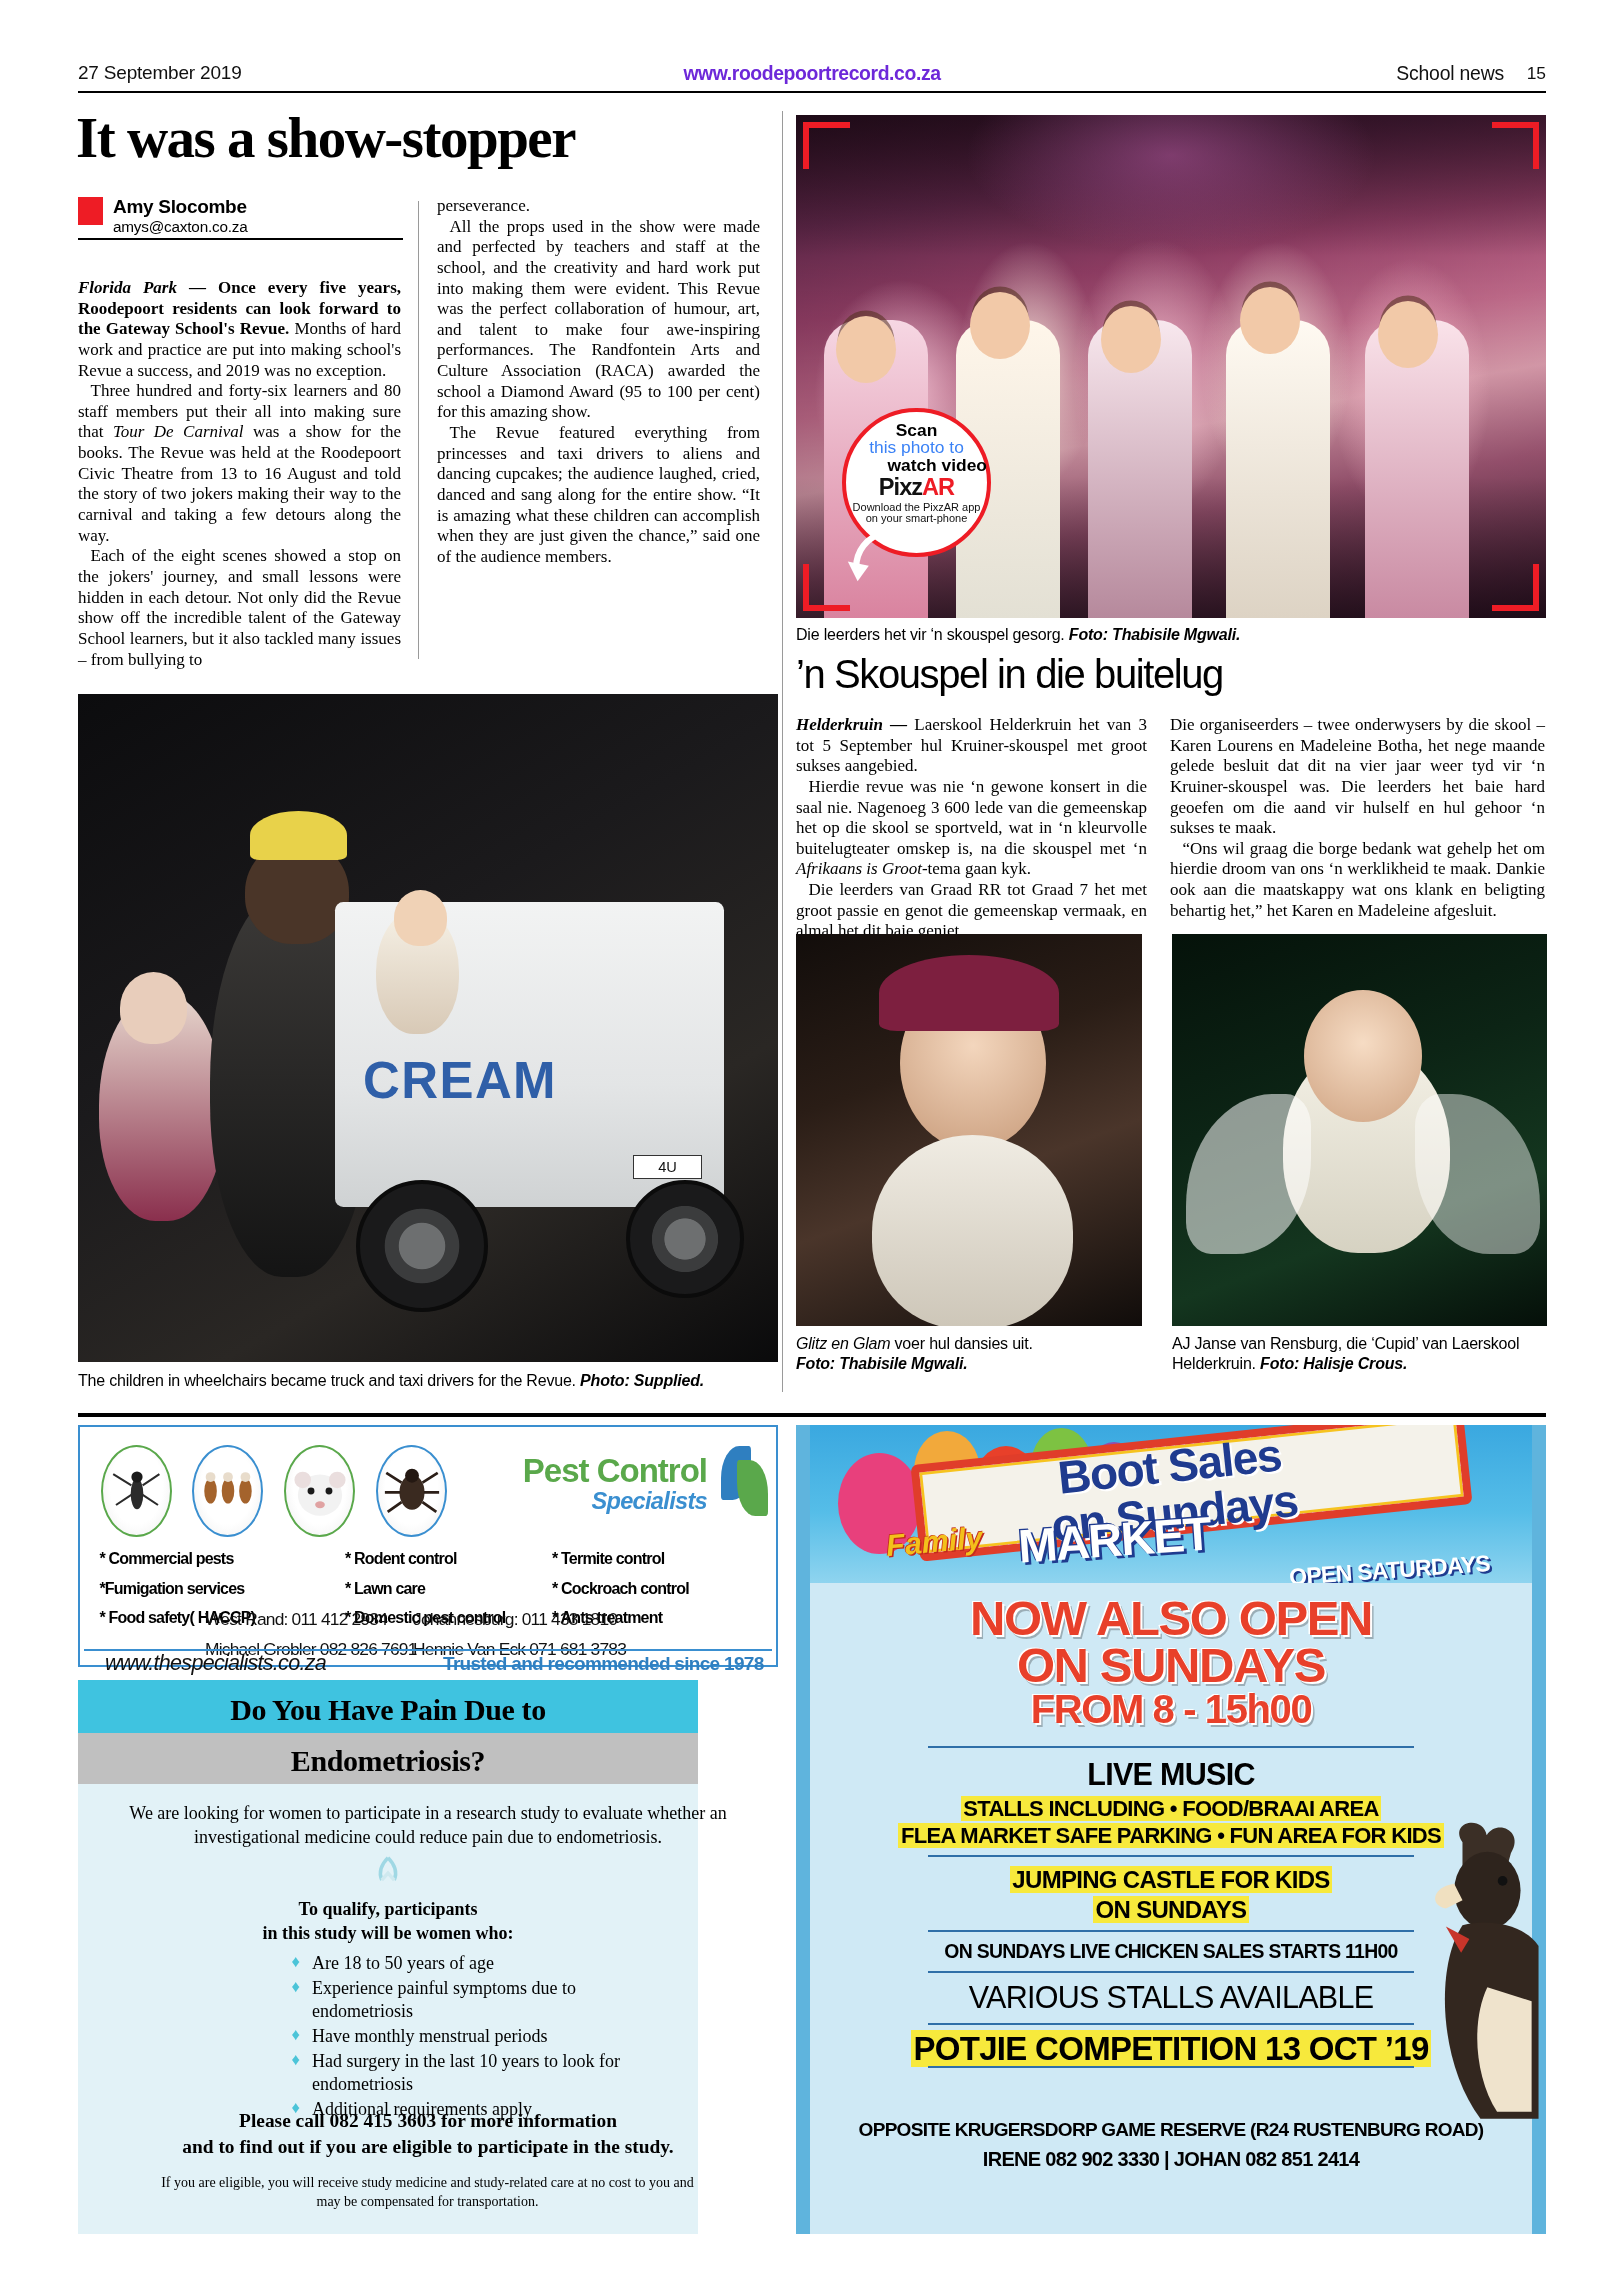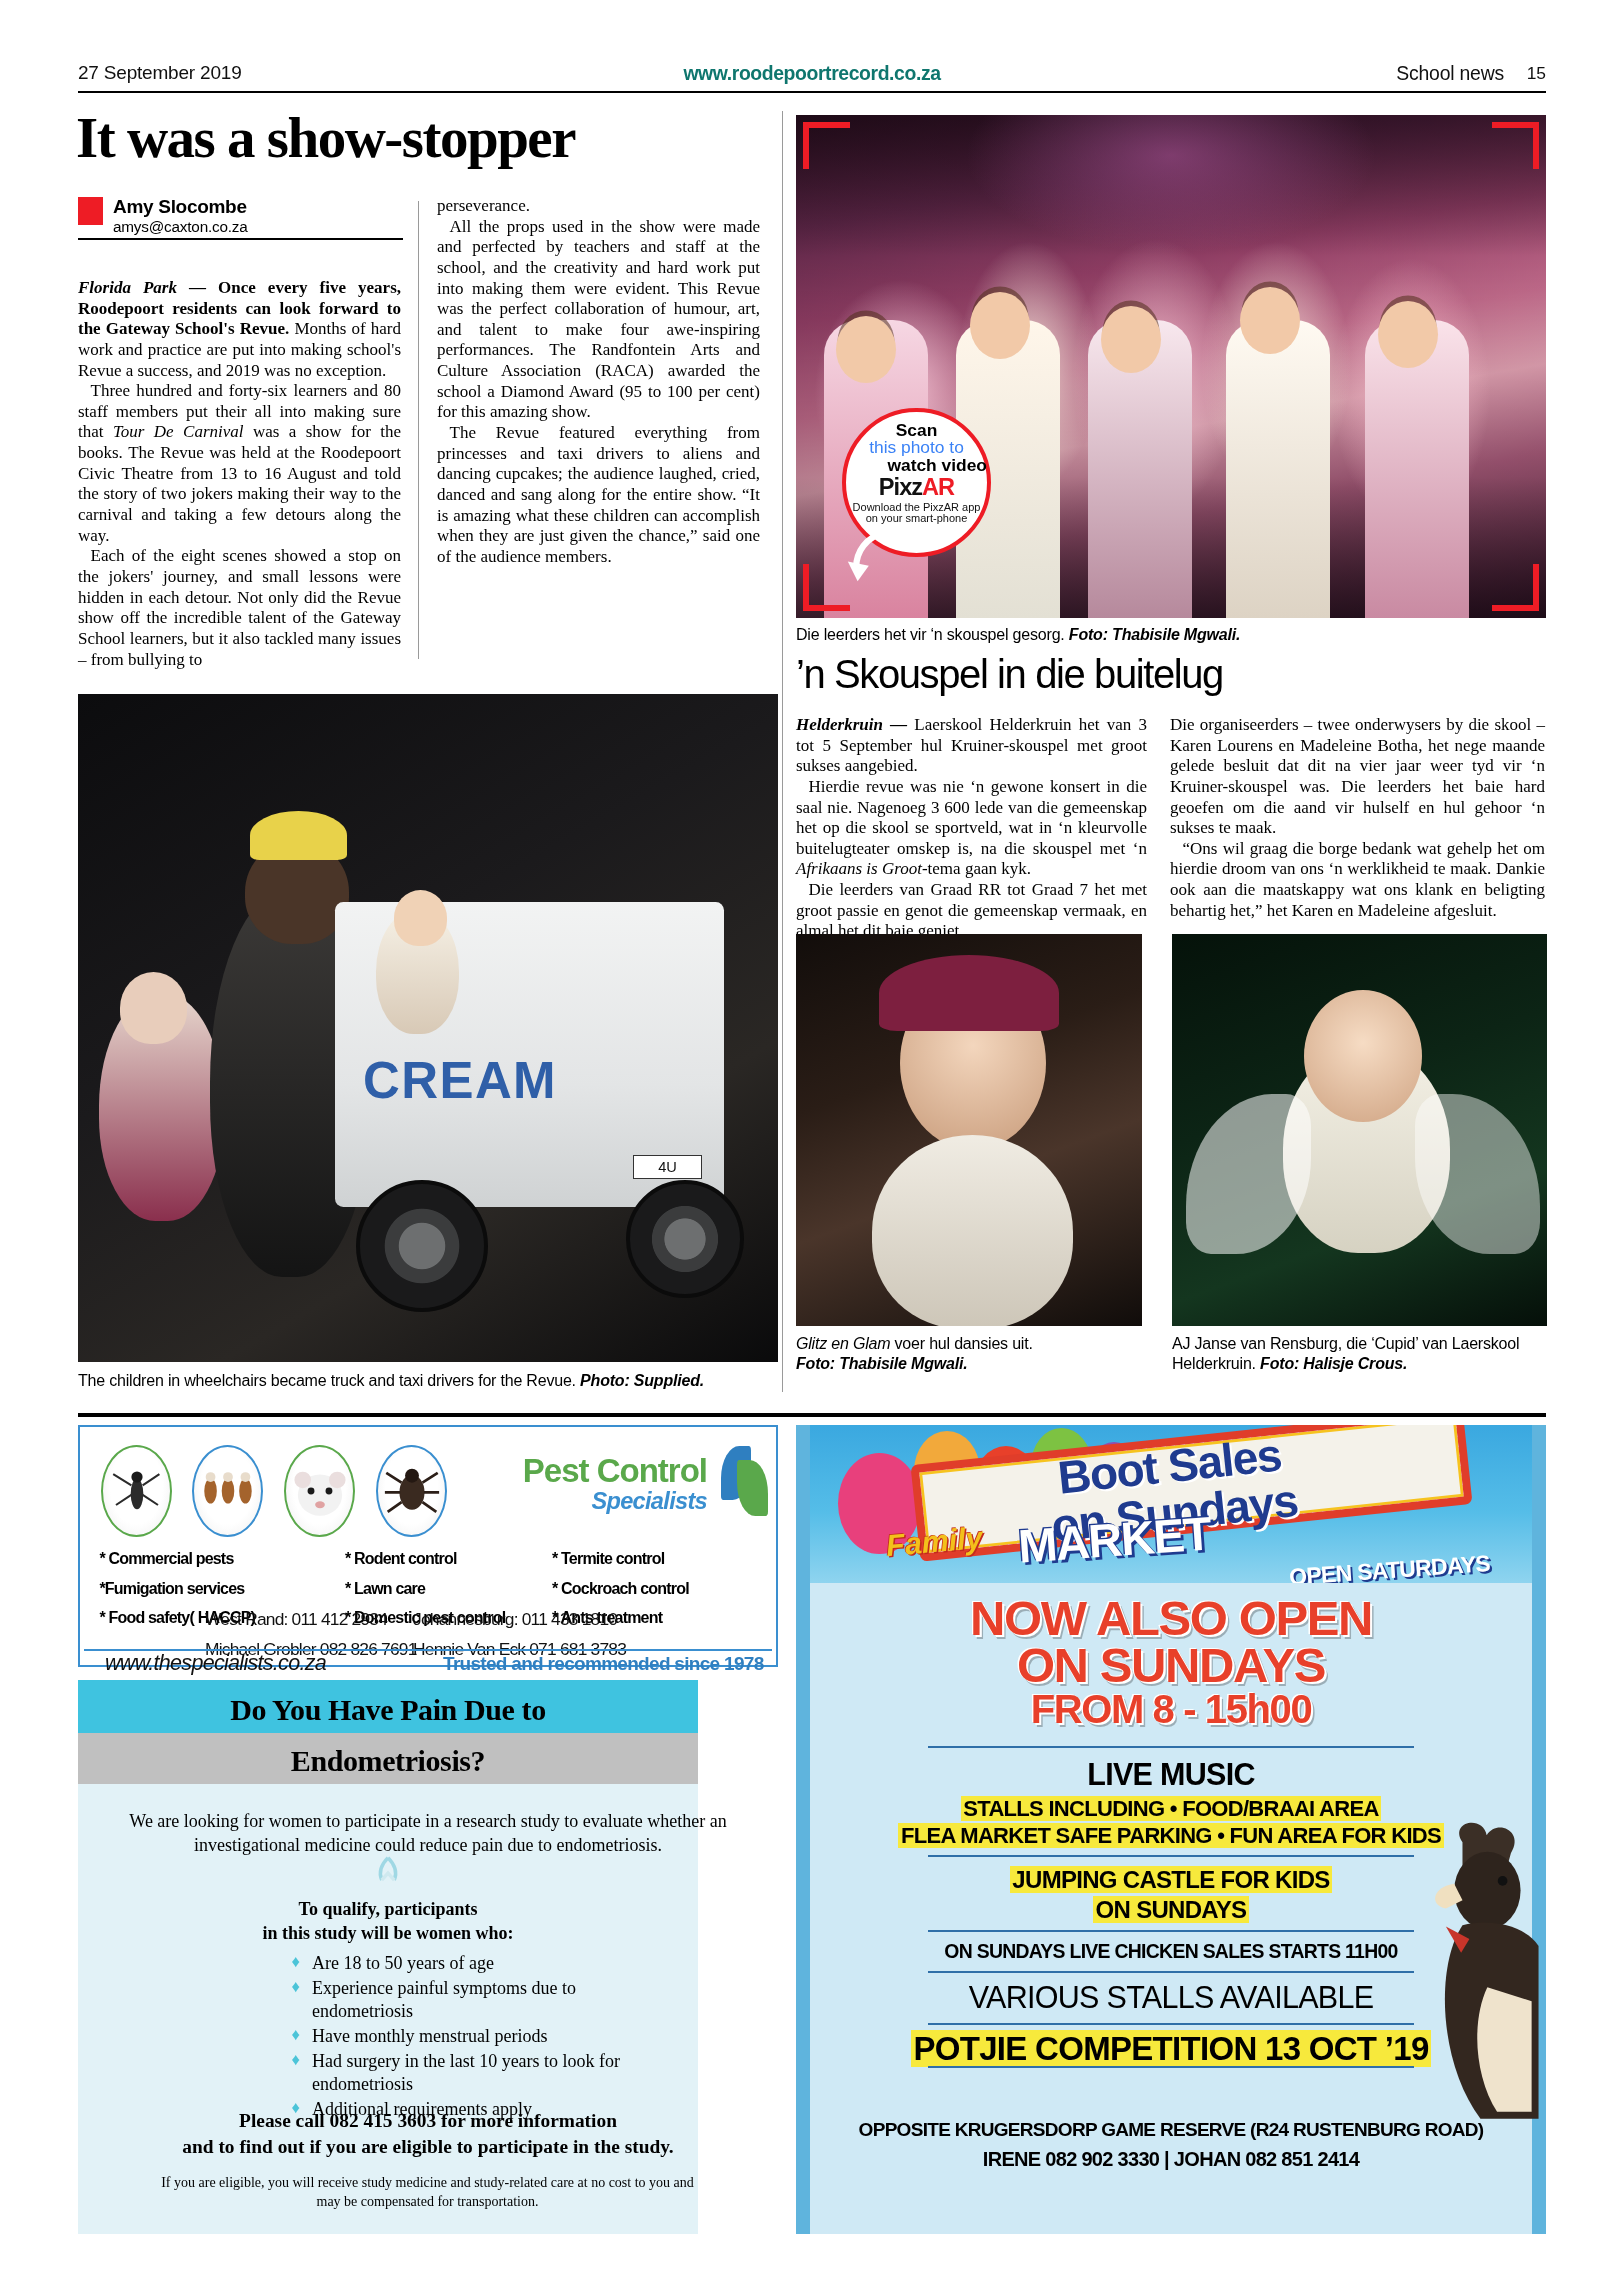--- a/index.html
+++ b/index.html
@@ -15,21 +15,21 @@
   
   .masthead { position:absolute; left:78px; top:62px; width:1468px; height:33px; }
   .masthead .date {
     position:absolute; left:0; top:0;
     font-family:"Liberation Sans", sans-serif;
     font-size:19px; color:#111; letter-spacing:-0.2px;
   }
   .masthead .site {
     position:absolute; left:50%; top:0; transform:translateX(-50%);
     font-family:"Liberation Sans", sans-serif;
-    font-weight:bold; font-size:19.4px; color:#0f766e; letter-spacing:-0.4px;
+    font-weight:bold; font-size:19.4px; color:#6d28d9; letter-spacing:-0.4px;
   }
   .masthead .section {
     position:absolute; right:42px; top:0;
     font-family:"Liberation Sans", sans-serif;
     font-size:19.4px; color:#111; letter-spacing:-0.2px;
   }
   .masthead .pageno {
     position:absolute; right:0; top:1.4px;
     font-family:"Liberation Sans", sans-serif;
     font-size:17.4px; color:#111;
@@ -259,21 +259,21 @@
     position:absolute; left:0; top:53px; width:100%; height:51px; background:#c0c0c0;
   }
   .endo-h {
     position:absolute; width:100%; text-align:center;
     font-family:"Liberation Serif", serif;
     font-weight:bold; font-size:30px; color:#000; letter-spacing:-0.4px;
   }
   #endo-h1 { top:12.5px; }
   #endo-h2 { top:64px; }
   .endo-lead {
-    position:absolute; left:35px; top:130px; width:630px; text-align:center;
+    position:absolute; left:35px; top:122px; width:630px; text-align:center;
     font-size:18px; line-height:1.33; color:#000;
   }
   .endo-icon {
     position:absolute; left:50%; top:175px; transform:translateX(-50%);
     width:32px; height:32px;
   }
   .endo-qual {
     position:absolute; left:0; top:217px; width:100%; text-align:center;
     font-weight:bold; font-size:18px; line-height:1.35; color:#000;
   }

